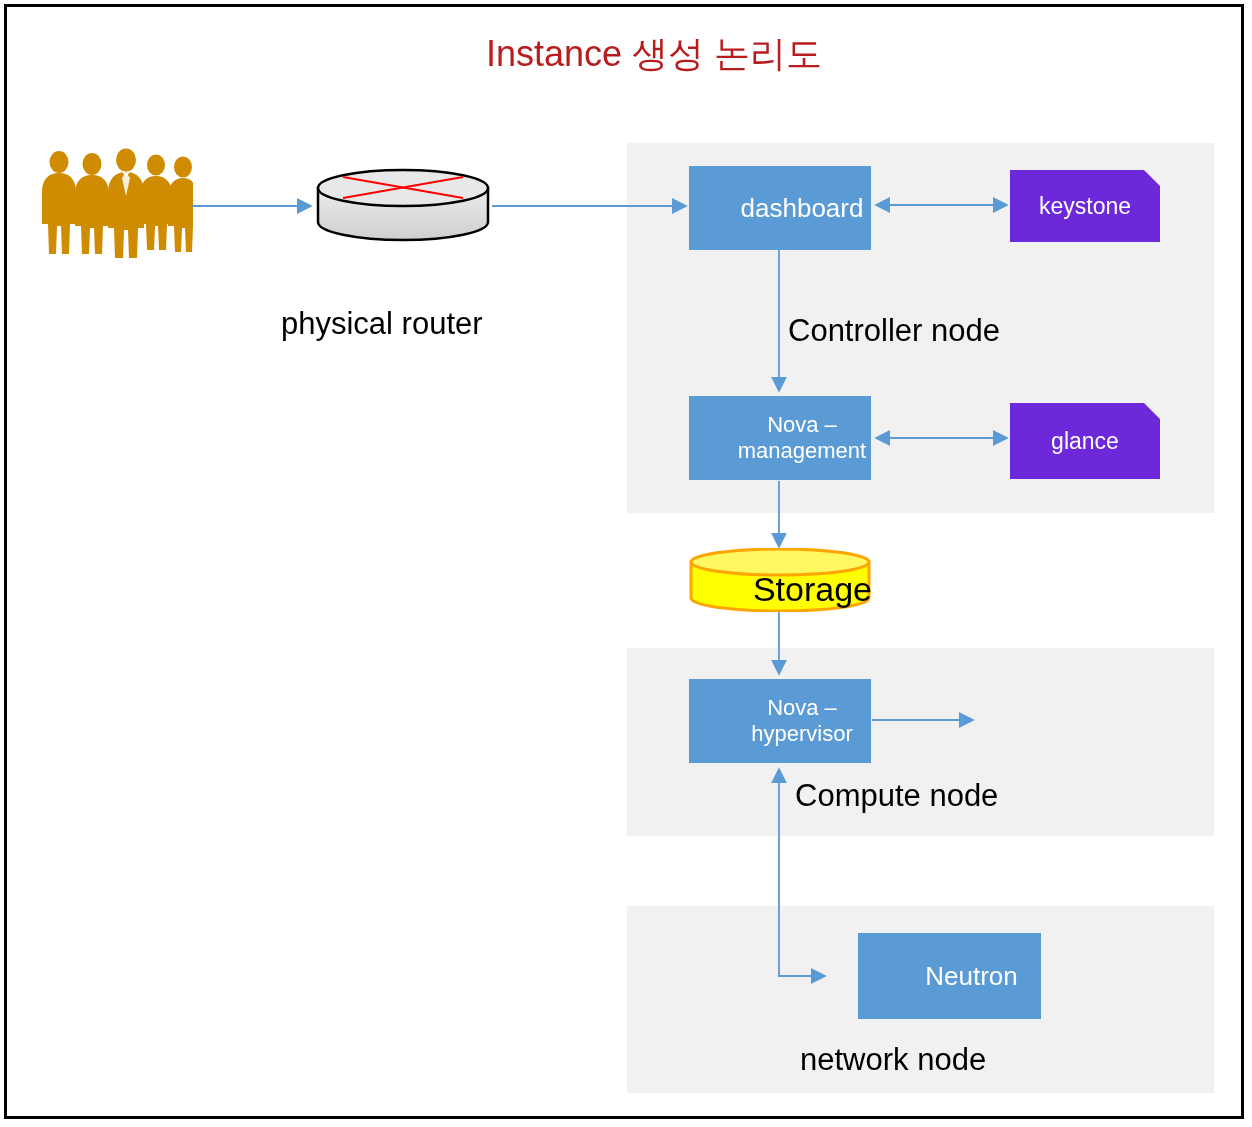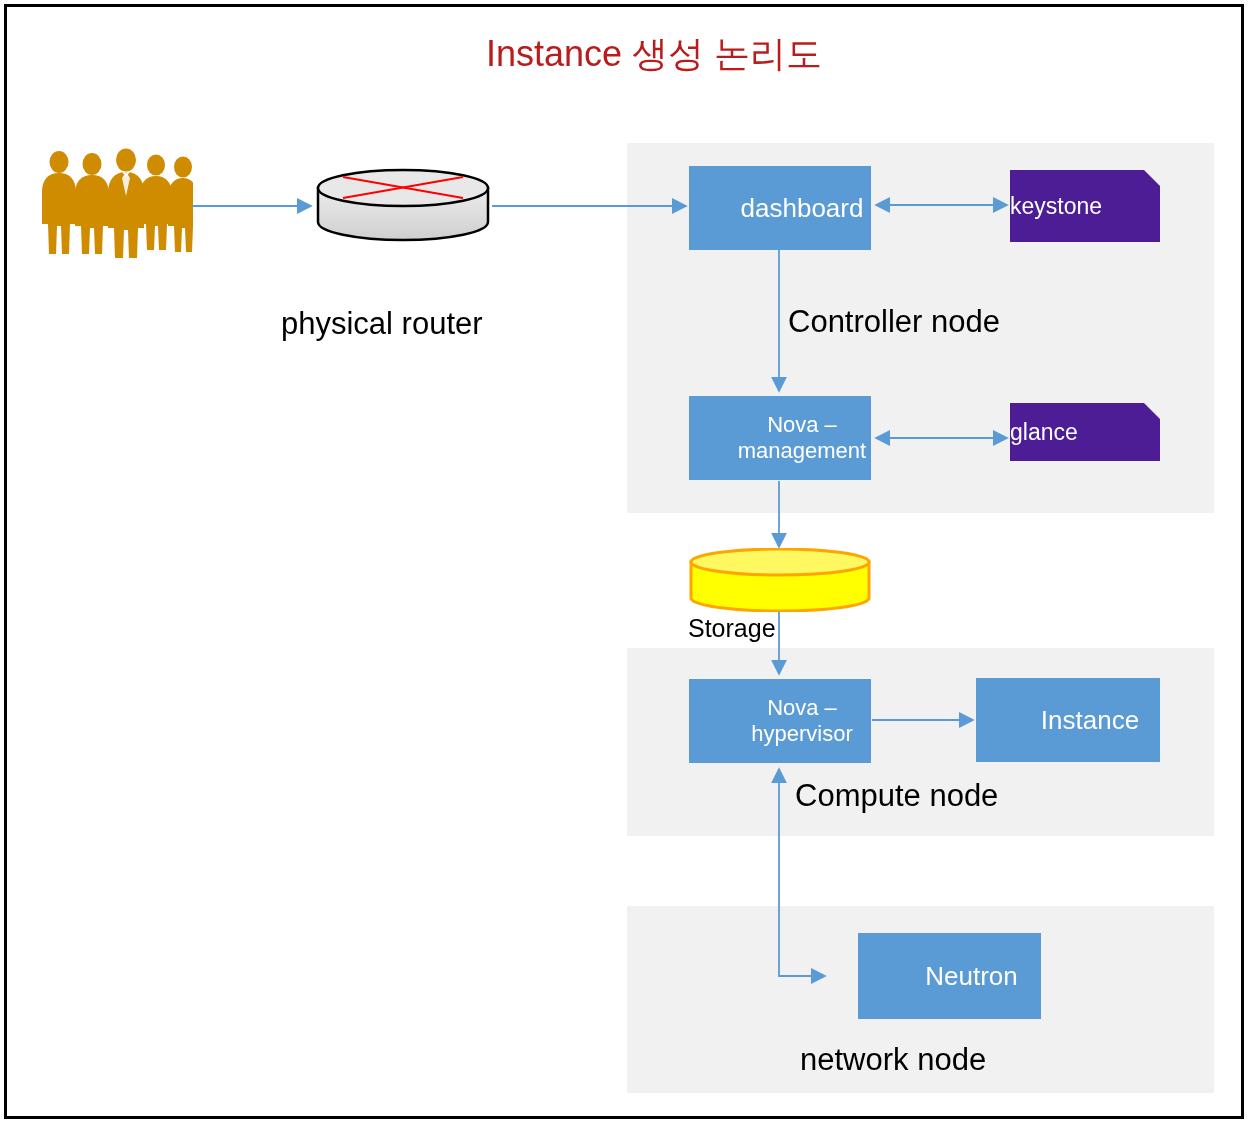--- a/index.html
+++ b/index.html
@@ -52,38 +52,37 @@
     justify-content: center;
     text-align: center;
     line-height: 1.18;
     box-sizing: border-box;
     padding-left: 44px;
   }
   .node.big  { font-size: 26px; }
   .node.mid  { font-size: 22px; }
   .doc {
     position: absolute;
-    background: #4c1d95;
+    background: #6d28d9;
     color: #ffffff;
     display: flex;
     align-items: center;
-    justify-content: flex-start;
+    justify-content: center;
     font-size: 23px;
     box-sizing: border-box;
     clip-path: polygon(0 0, calc(100% - 16px) 0, 100% 16px, 100% 100%, 0 100%);
   }
   .cyl-wrap { position: absolute; }
   .cyl-wrap svg { display: block; }
   .cyl-label {
     position: absolute;
     width: 100%;
-    text-align: left;
-    font-size: 25px;
+    text-align: right;
+    font-size: 34px;
     color: #000000;
-    margin-top: 44px;
   }
   .people { position: absolute; }
   .people svg { display: block; }
   .router-label {
     position: absolute;
     font-size: 31px;
     color: #000000;
     white-space: nowrap;
     margin-top: 34px;
   }
@@ -95,21 +94,21 @@
 <div id="canvas">
 
   <div id="frame"></div>
 
   <div id="title">Instance 생성 논리도</div>
 
   <div class="zone" style="left:627px; top:143px; width:587px; height:370px;"></div>
   <div class="zone" style="left:627px; top:648px; width:587px; height:188px;"></div>
   <div class="zone" style="left:627px; top:906px; width:587px; height:187px;"></div>
 
-  <div class="zone-label" style="left:788px; top:304px;">Controller node</div>
+  <div class="zone-label" style="left:788px; top:313px;">Controller node</div>
   <div class="zone-label" style="left:795px; top:778px;">Compute node</div>
   <div class="zone-label" style="left:800px; top:1036px;margin-top:6px;">network node</div>
 
   <div class="people" style="left:38px; top:146px; width:155px; height:112px;">
     <svg width="155" height="112" viewBox="0 0 155 112" xmlns="http://www.w3.org/2000/svg">
       <g fill="#D08C00">
 
         <ellipse cx="21" cy="16" rx="9.5" ry="11"></ellipse>
         <path d="M21 27 C10 27 4 34 4 46 L4 78 L10 78 L11 108 L18 108 L19 80 L23 80 L24 108 L31 108 L32 78 L38 78 L38 46 C38 34 32 27 21 27 Z"></path>
 
@@ -187,40 +186,37 @@
     <span>keystone</span>
   </div>
 
   <div class="node mid" style="left:689px; top:396px; width:182px; height:84px;">
     <span>
       <span>Nova –</span><br>
       <span>management</span>
     </span>
   </div>
 
-  <div class="doc" style="left:1010px; top:403px; width:150px; height:58px;">
+  <div class="doc" style="left:1010px; top:403px; width:150px; height:76px;">
     <span>glance</span>
   </div>
 
   <div class="cyl-wrap" style="left:688px; top:548px; width:184px; height:64px;">
     <svg width="184" height="64" viewBox="0 0 184 64" xmlns="http://www.w3.org/2000/svg">
       <path d="M3 14 L3 50 A89 13 0 0 0 181 50 L181 14 Z" fill="#FFFF00" stroke="#FFA500" stroke-width="3"></path>
       <ellipse cx="92" cy="14" rx="89" ry="13" fill="#FFF860" stroke="#FFA500" stroke-width="3"></ellipse>
     </svg>
     <div class="cyl-label" style="top:22px;">Storage</div>
   </div>
 
   <div class="node mid" style="left:689px; top:679px; width:182px; height:84px;">
     <span>
       <span>Nova –</span><br>
       <span>hypervisor</span>
     </span>
   </div>
 
-  <div class="node big" style="left:976px; top:678px; width:184px; height:84px;">
-    <span>Instance</span>
-  </div>
 
   <div class="node big" style="left:828px; top:933px; width:183px; height:86px;margin-left:30px;">
     <span>Neutron</span>
   </div>
 
 </div>
 
 </body></html>

